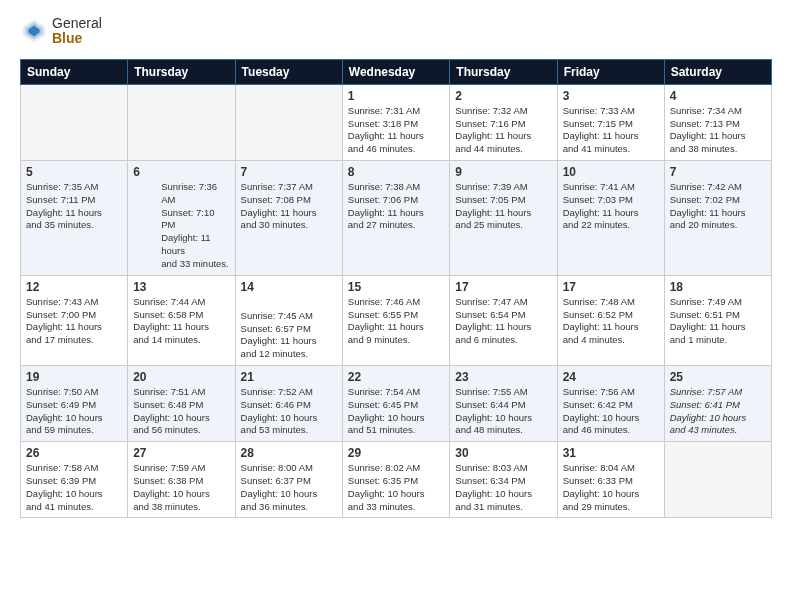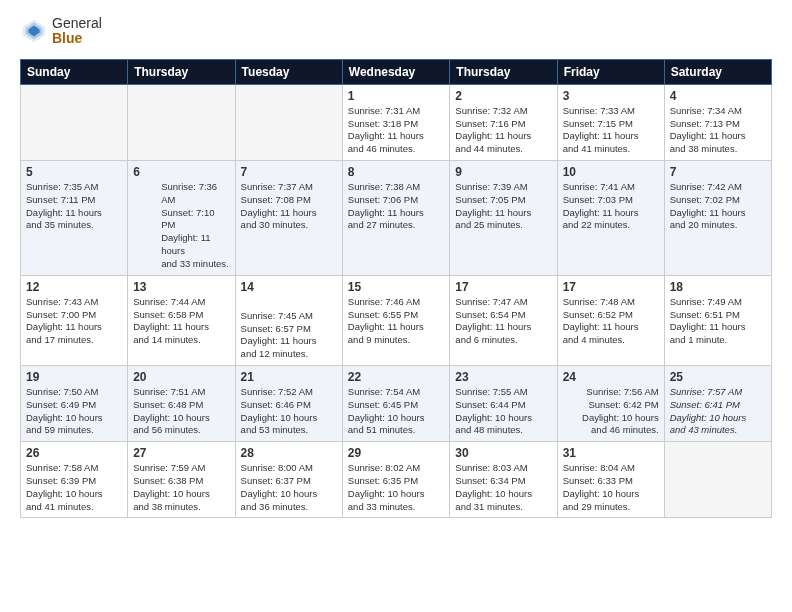--- a/index.html
+++ b/index.html
@@ -290,21 +290,21 @@
         </td>
         <td>
           <div class="day-number">23</div>
           <div class="day-info" style="white-space: pre-line;">Sunrise: 7:55 AM
 Sunset: 6:44 PM
 Daylight: 10 hours
 and 48 minutes.</div>
         </td>
         <td>
           <div class="day-number">24</div>
-          <div class="day-info" style="white-space: pre-line; text-align: right;">Sunrise: 7:56 AM
+          <div class="day-info" style="white-space: pre-line;">Sunrise: 7:56 AM
 Sunset: 6:42 PM
 Daylight: 10 hours
 and 46 minutes.</div>
         </td>
         <td>
           <div class="day-number">25</div>
           <div class="day-info" style="white-space: pre-line; font-style: italic;">Sunrise: 7:57 AM
 Sunset: 6:41 PM
 Daylight: 10 hours
 and 43 minutes.</div>

